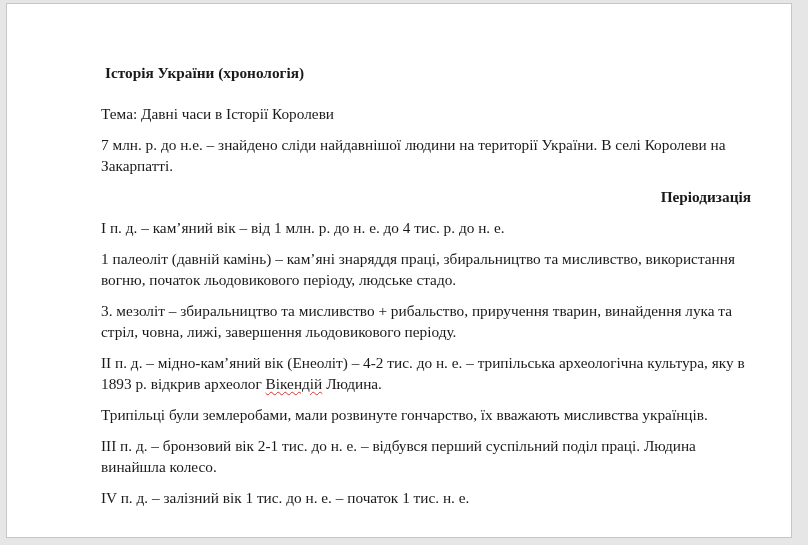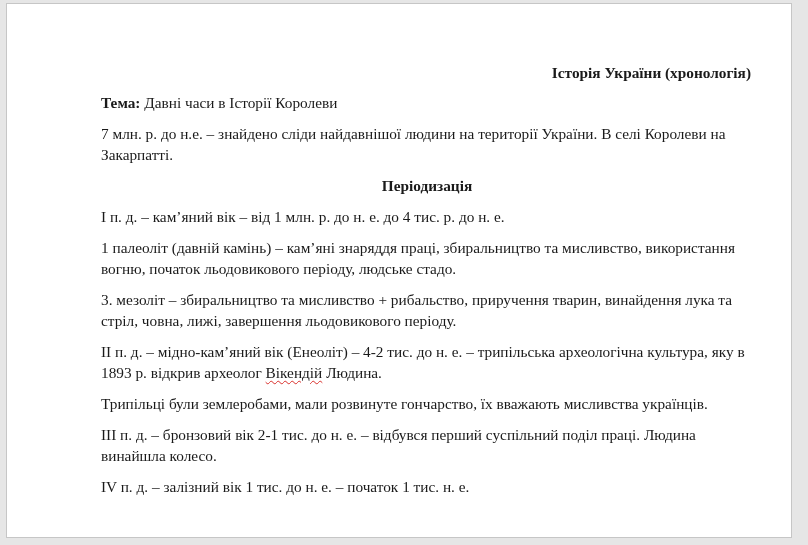--- a/index.html
+++ b/index.html
@@ -34,35 +34,35 @@
       position: absolute;
       left: 94px;
       top: 58px;
       width: 650px;
       font-family: "Liberation Serif", "DejaVu Serif", serif;
       font-size: 15.3px;
       line-height: 21px;
       color: #1a1a1a;
     }
     .title {
-      text-align: right;
+      text-align: left;
       font-weight: bold;
-      margin: 0 0 9px 0;
+      margin: 0 0 20px 0;
       padding-left: 4px;
     }
     .para {
       margin: 0 0 10px 0;
     }
     .heading {
-      text-align: center;
+      text-align: right;
       font-weight: bold;
       margin: 8px 0 10px 0;
       padding-left: 2px;
     }
-    .bold { font-weight: bold; }
+    .bold { font-weight: normal; }
     .spell {
       text-decoration: underline wavy #d9302c;
       text-decoration-thickness: 1px;
       text-underline-offset: 2px;
     }
   </style>
 </head>
 <body>
 
 <div class="viewport">

